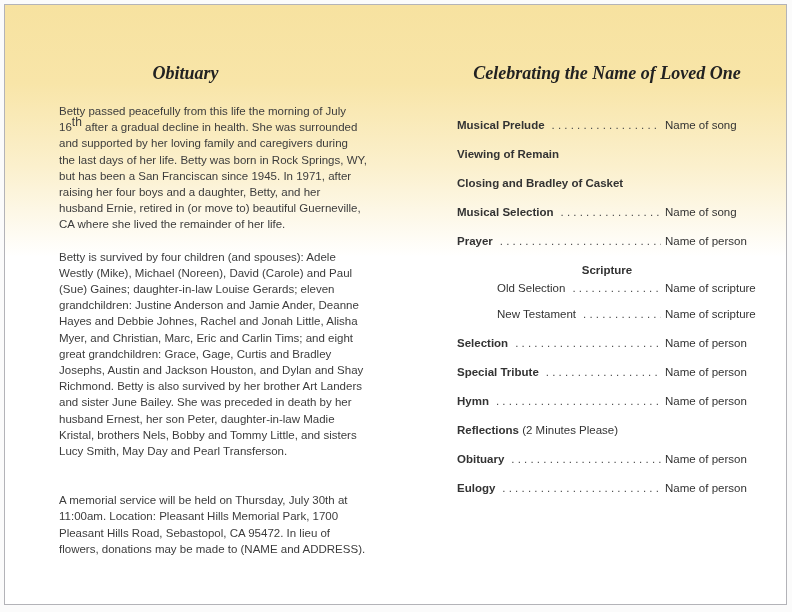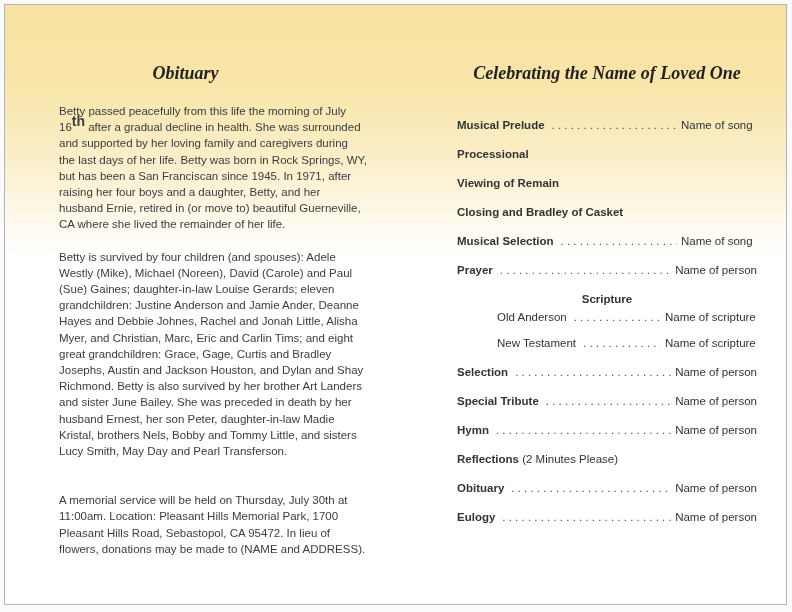--- a/index.html
+++ b/index.html
@@ -37,41 +37,40 @@
   .page-left .page-title { margin: 0 55px 20px 0; }
   .page-left p {
     font-size: 11.5px;
     line-height: 16.2px;
     color: #3c3c3c;
     margin: 0 0 16px 0;
     text-align: left;
   }
   .page-left p.gap-lg { margin-bottom: 33px; }
   .page-left sup {
-    font-size: 14px;
+    font-size: 12px;
     line-height: 0;
     vertical-align: super;
-    font-weight: bold;
   }
 
   
   .page-right {
     position: absolute;
     left: 452px; top: 58px; width: 300px;
   }
   .page-right .page-title { margin: 0 0 34px 0; }
 
   .service-item {
     display: flex;
     font-size: 11.5px;
     line-height: 16px;
     color: #333333;
     margin-bottom: 13px;
   }
-  .service-item .lead { display: flex; width: 224px; min-width: 0; }
+  .service-item .lead { display: flex; width: 208px; min-width: 0; }
   .service-item .lead.auto { width: auto; }
   .service-item .label { font-weight: bold; white-space: nowrap; }
   .service-item .suffix { font-weight: normal; white-space: nowrap; }
   .service-item .dots {
     flex: 1;
     overflow: hidden;
     white-space: nowrap;
     color: #4a4a4a;
     margin: 0 4px 0 7px;
   }
@@ -102,27 +101,20 @@
       <div id="service-list" class="service-list">
   <div class="service-item">
     <span class="lead">
       <span class="label">Musical Prelude</span>
 
       <span class="dots">. . . . . . . . . . . . . . . . . . . . . . . . . . . . . . . . . . . . . . . . . . . . . . . . . .</span>
     </span>
     <span class="value">Name of song</span>
   </div>
 
-  <div class="service-item">
-    <span class="lead auto">
-      <span class="label">Processional</span>
-
-    </span>
-
-  </div>
 
   <div class="service-item">
     <span class="lead auto">
       <span class="label">Viewing of Remain</span>
 
     </span>
 
   </div>
 
   <div class="service-item">
@@ -154,21 +146,21 @@
   <div class="service-item gap-sm">
     <span class="lead auto">
       <span class="label">Scripture</span>
 
     </span>
 
   </div>
 
   <div class="service-item sub gap-md">
     <span class="lead">
-      <span class="label">Old Anderson</span>
+      <span class="label">Old Selection</span>
 
       <span class="dots">. . . . . . . . . . . . . . . . . . . . . . . . . . . . . . . . . . . . . . . . . . . . . . . . . .</span>
     </span>
     <span class="value">Name of scripture</span>
   </div>
 
   <div class="service-item sub">
     <span class="lead">
       <span class="label">New Testament</span>
 

